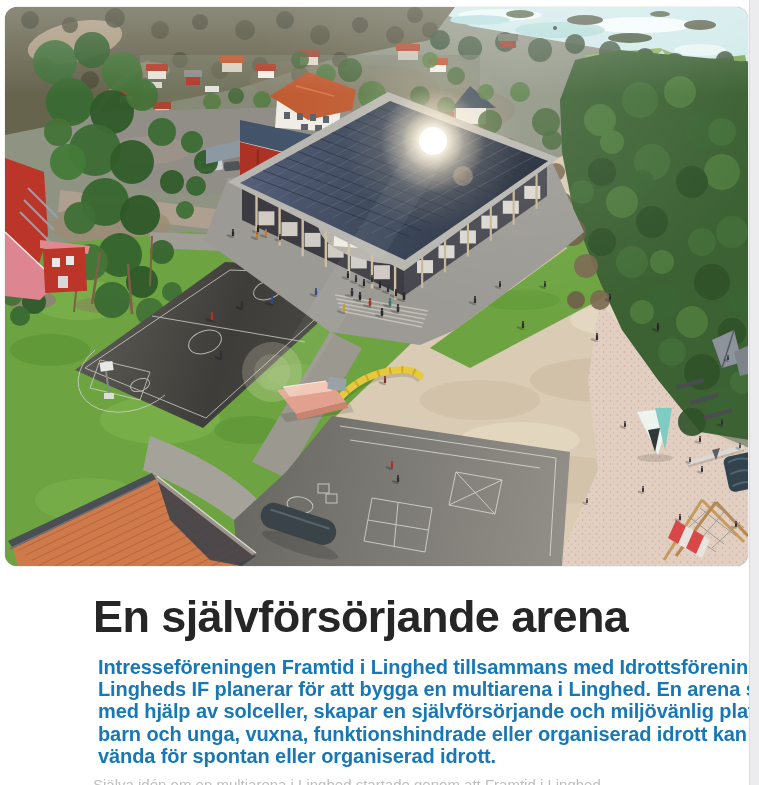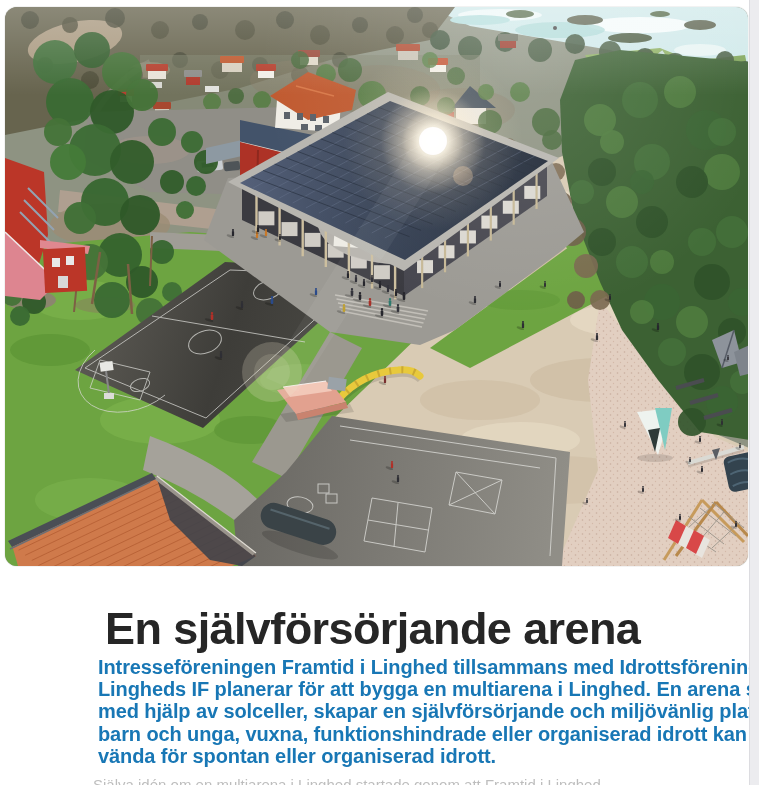--- a/index.html
+++ b/index.html
@@ -12,21 +12,21 @@
     position:absolute;right:0;top:0;width:9px;height:785px;
     background:var(--gutter,#ececef);border-left:1px solid #dcdce0;
   }
   figure.hero{
     position:absolute;left:5px;top:7px;width:743px;height:559px;margin:0;
     border-radius:12px;overflow:hidden;box-shadow:0 0 0 1px rgba(0,0,0,.05);
     background:#8e9382;
   }
   figure.hero svg{display:block;width:100%;height:100%;filter:blur(.45px);}
   .article-title{
-    position:absolute;left:93px;top:593px;margin:12px;
+    position:absolute;left:93px;top:593px;margin:0;
     font-size:45px;font-weight:700;line-height:1.08;letter-spacing:-.6px;
     color:var(--title-color,#262626);
   }
   .lead-paragraph{
     position:absolute;left:93px;top:651px;margin:5px;width:660px;
     font-size:20px;font-weight:700;line-height:22.2px;letter-spacing:-.1px;
     color:var(--lead-color,#1877b5);white-space:pre;
   }
   .clipped-paragraph{
     position:absolute;left:93px;top:776px;margin:0;width:660px;height:9px;

